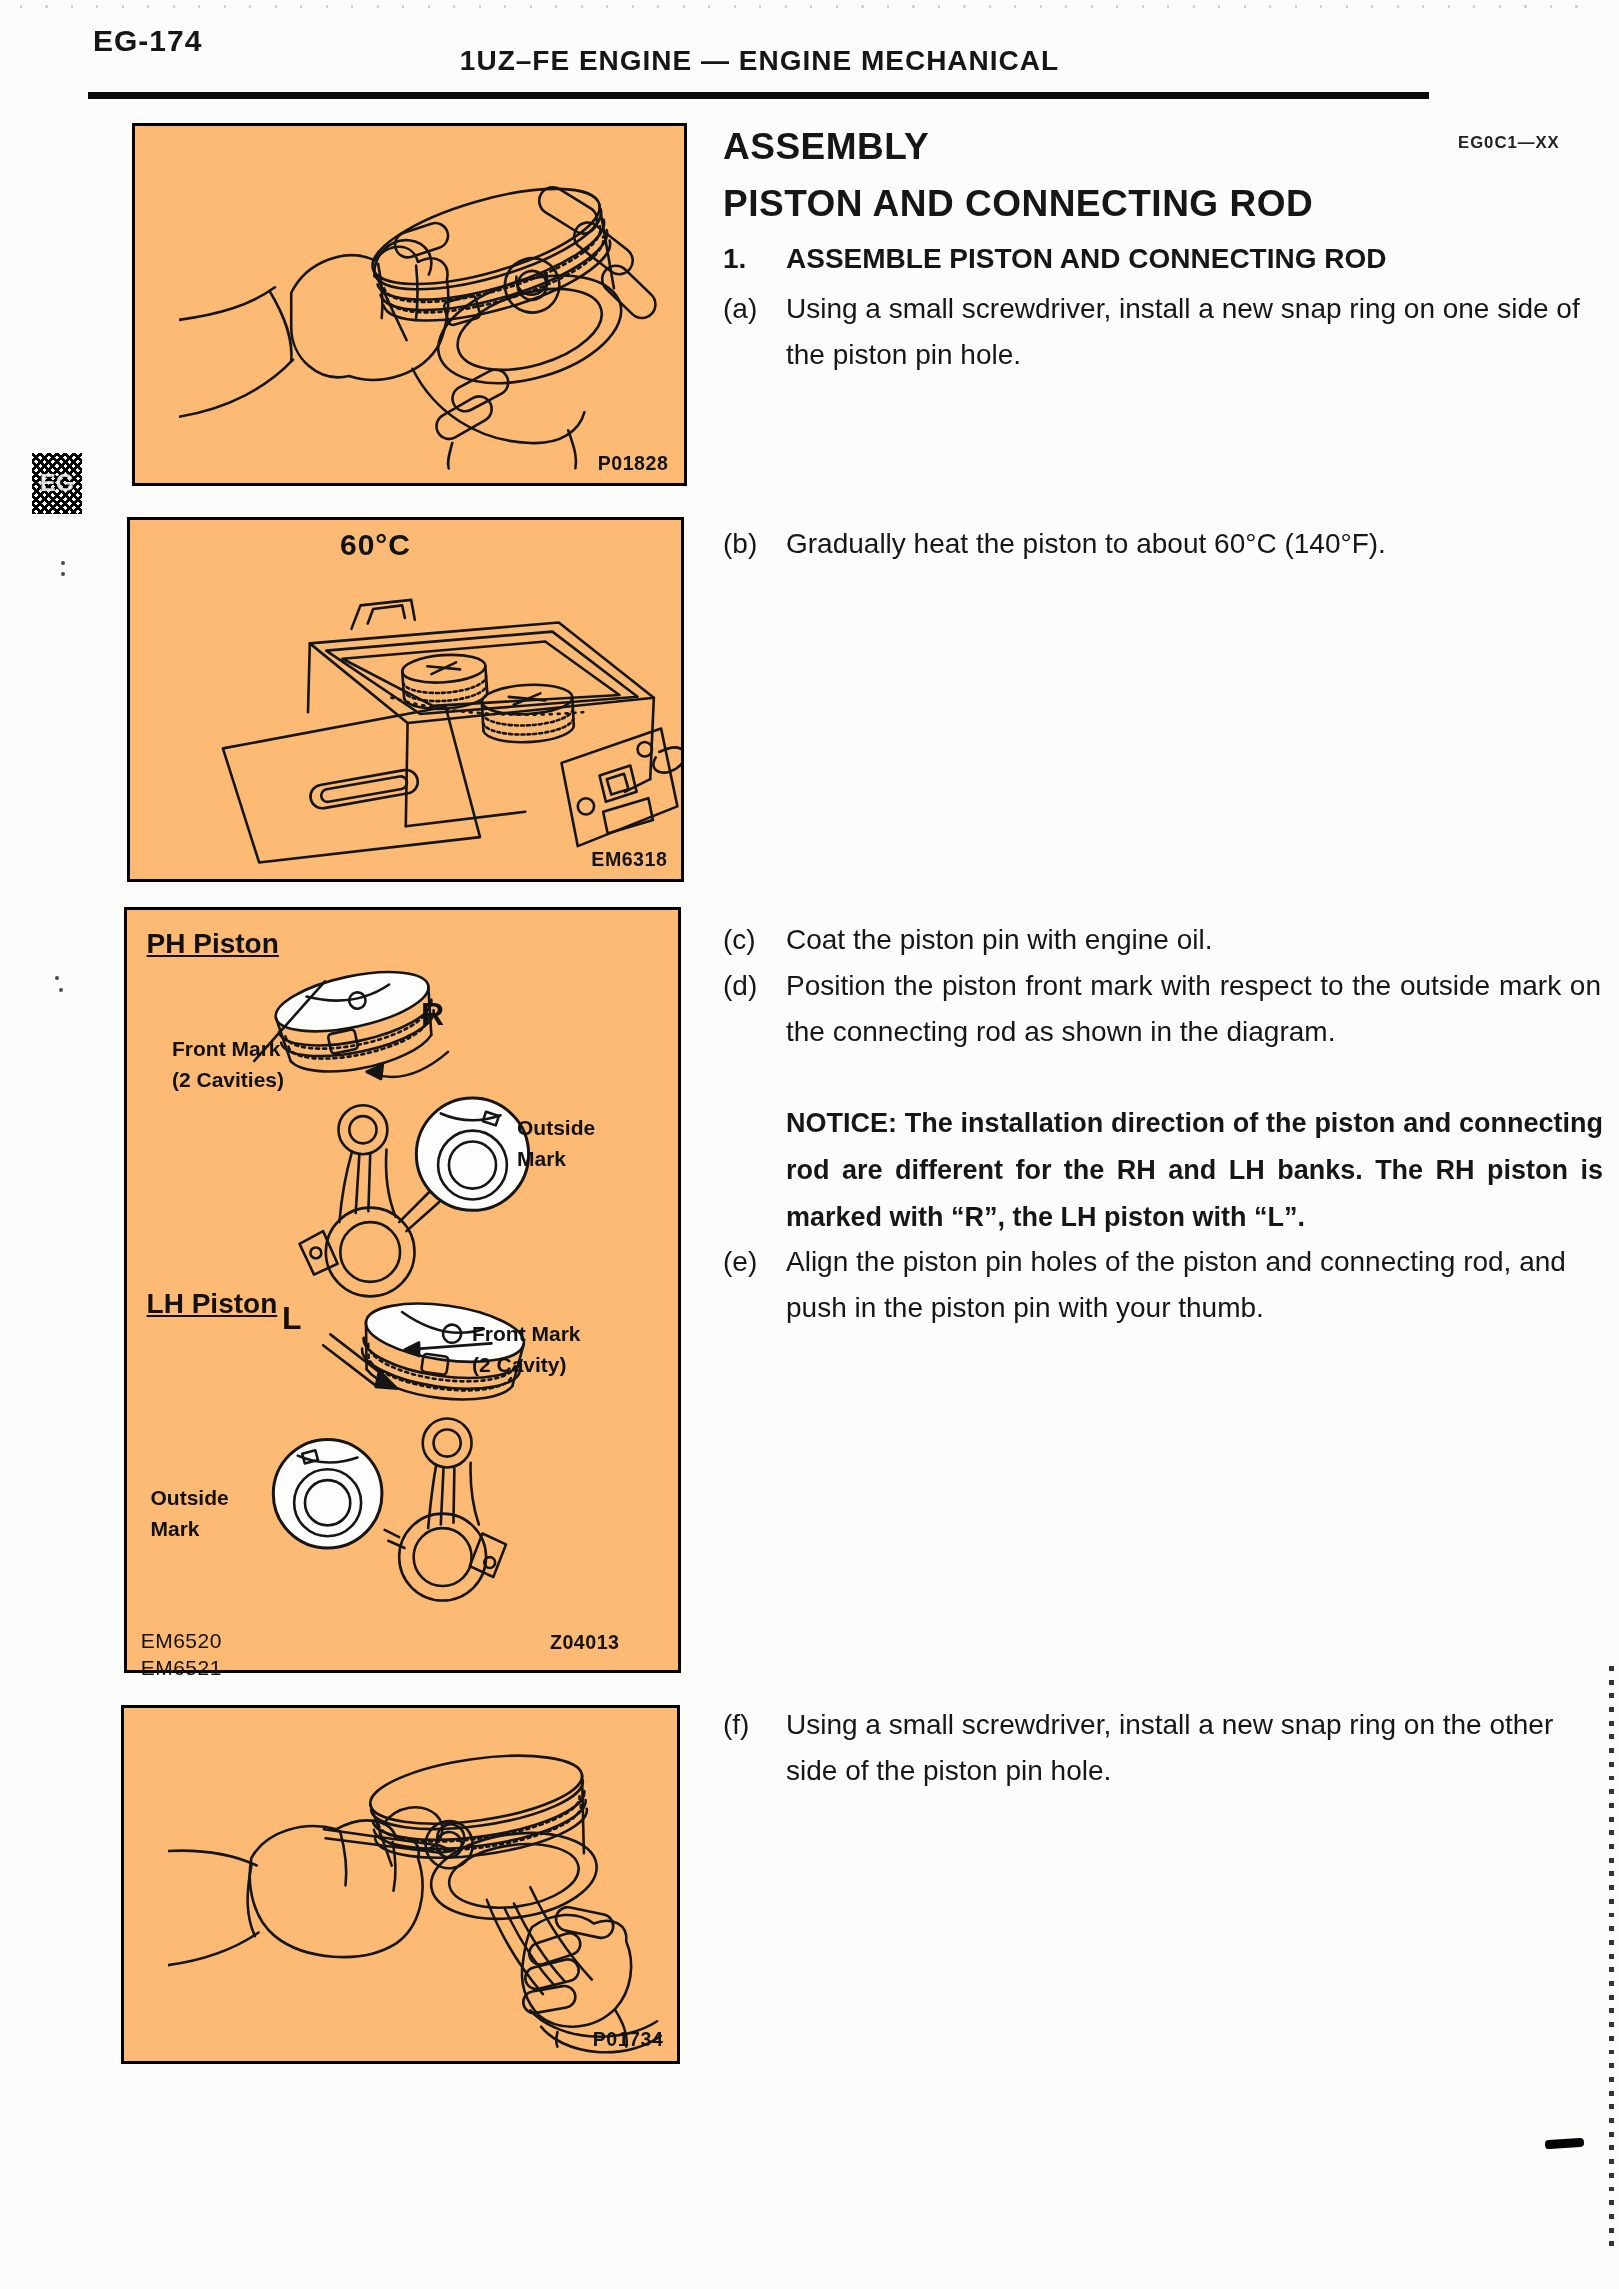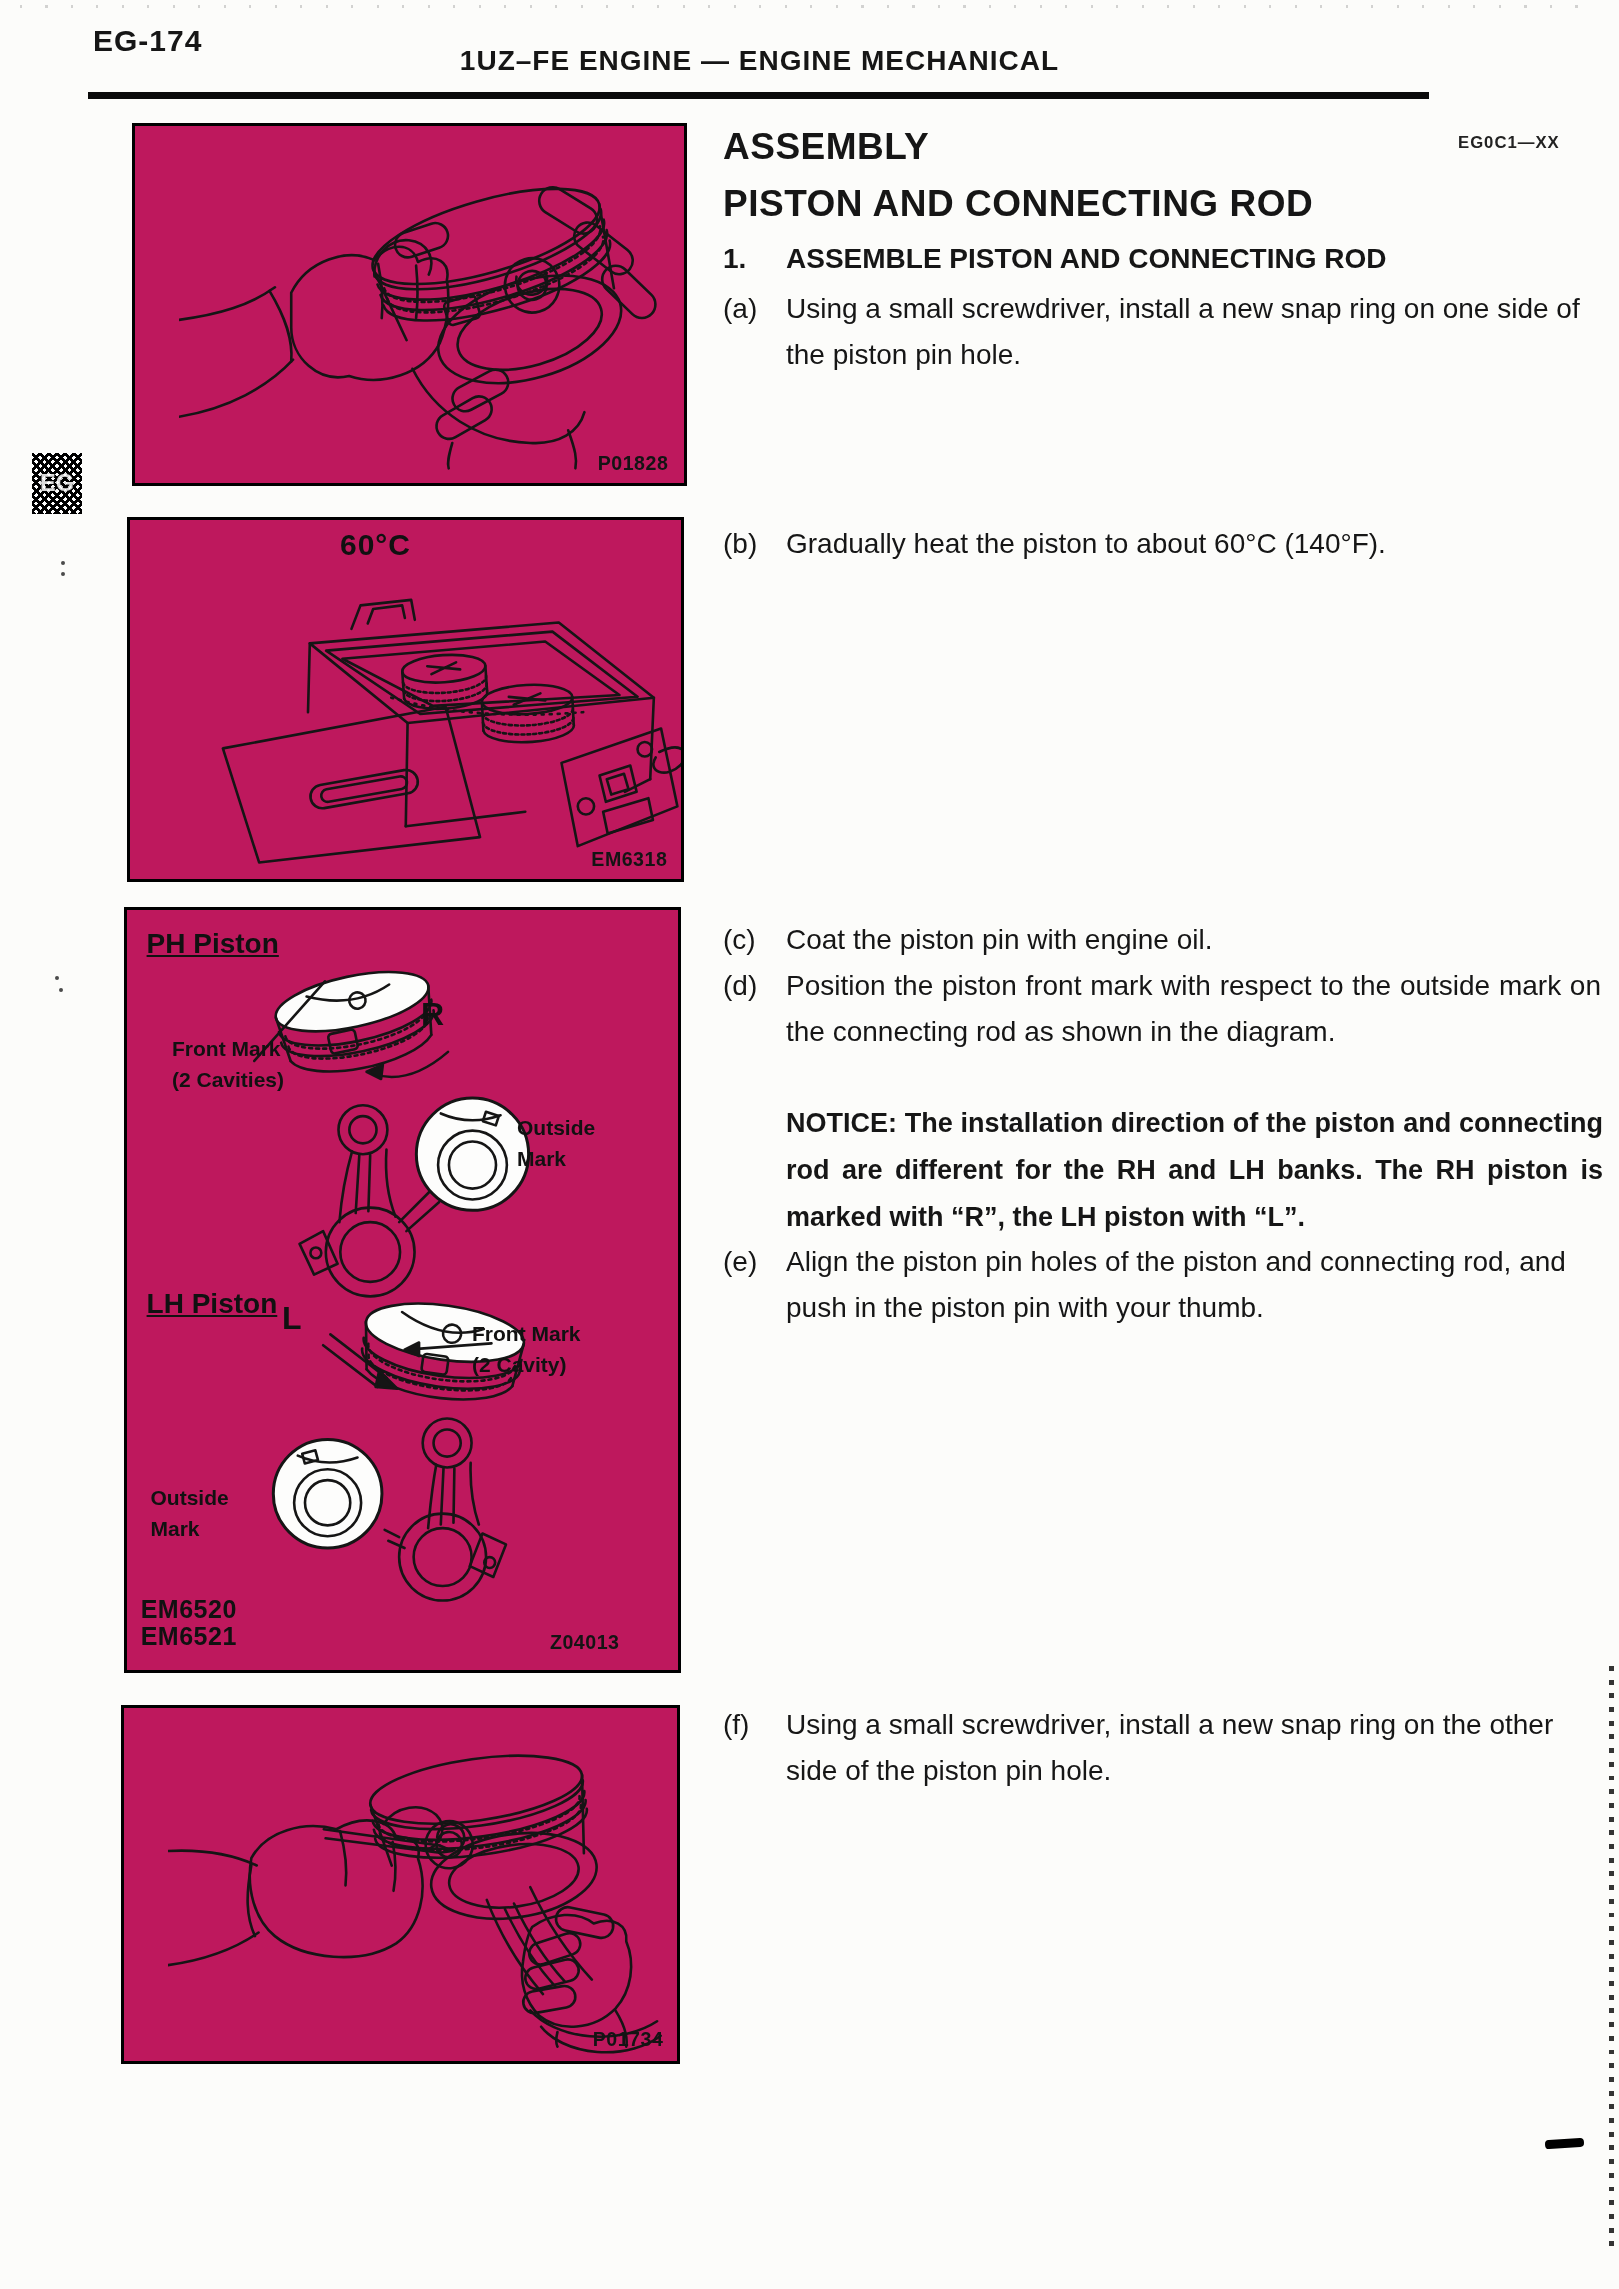--- a/index.html
+++ b/index.html
@@ -30,32 +30,32 @@
   .rc-title{left:723px;top:118px;font-size:37px;font-weight:bold;line-height:57px;letter-spacing:0.5px;}
   .rc-code{left:1458px;top:133px;font-size:16.7px;font-weight:bold;letter-spacing:1px;color:#222;}
   .step{left:723px;top:243px;display:flex;font-size:28px;font-weight:bold;}
   .step .lbl{width:63px;flex:none;}
   .item{left:723px;display:flex;width:882px;font-size:28px;line-height:46px;}
   .item .lbl{width:63px;flex:none;}
   .item .txt{width:815px;}
   .justify .txt{text-align:justify;}
   .notice{left:786px;width:817px;font-size:27px;line-height:47px;font-weight:bold;text-align:justify;}
   
-  .fig{border:3.9px solid #000;background:#be185d;box-sizing:border-box;padding-left:44px;}
+  .fig{border:3.9px solid #000;background:#fdba74;box-sizing:border-box;padding-left:44px;}
   .fig svg{display:block;width:100%;height:100%;}
   .fig1{left:132px;top:123px;width:555px;height:363px;}
   .fig2{left:127px;top:517px;width:557px;height:365px;}
   .fig3{left:124px;top:907px;width:557px;height:766px;}
   .fig4{left:121px;top:1705px;width:559px;height:359px;}
   .figcode{position:absolute;font-size:19.6px;font-weight:600;letter-spacing:0.5px;color:#141414;}
   .fig-label{position:absolute;color:#111;}
   .b29{font-size:28px;font-weight:bold;text-decoration:underline;}
   .b33{font-size:32px;font-weight:bold;}
   .s25{font-size:21px;line-height:31px;font-weight:600;}
-  .codeblock{font-size:25px;font-weight:bold;line-height:26.5px;letter-spacing:0.5px;}
+  .codeblock{font-size:21px;font-weight:normal;line-height:26.5px;letter-spacing:0.5px;margin-top:32px;}
   .temp-label{font-size:30px;font-weight:bold;letter-spacing:1px;}
   
   .edge-dots{left:1609px;top:1666px;width:4.9px;height:588px;
     background:repeating-linear-gradient(#111 0 4.9px,transparent 4.9px 13.7px);opacity:.85;}
   .smudge{left:1545px;top:2139px;width:39px;height:8.8px;background:#000;border-radius:3.9px;transform:rotate(-4deg);}
   .speck{width:3.9px;height:3.9px;border-radius:50%;background:#000;opacity:.7;}
   .topnoise{left:19.6px;top:4.9px;width:1568px;height:2.9px;
     background:repeating-linear-gradient(90deg,#555 0 2px,transparent 2px 25.5px);opacity:.25;}
   svg path,svg line,svg circle,svg ellipse,svg rect,svg polygon{vector-effect:non-scaling-stroke;}
 </style>

